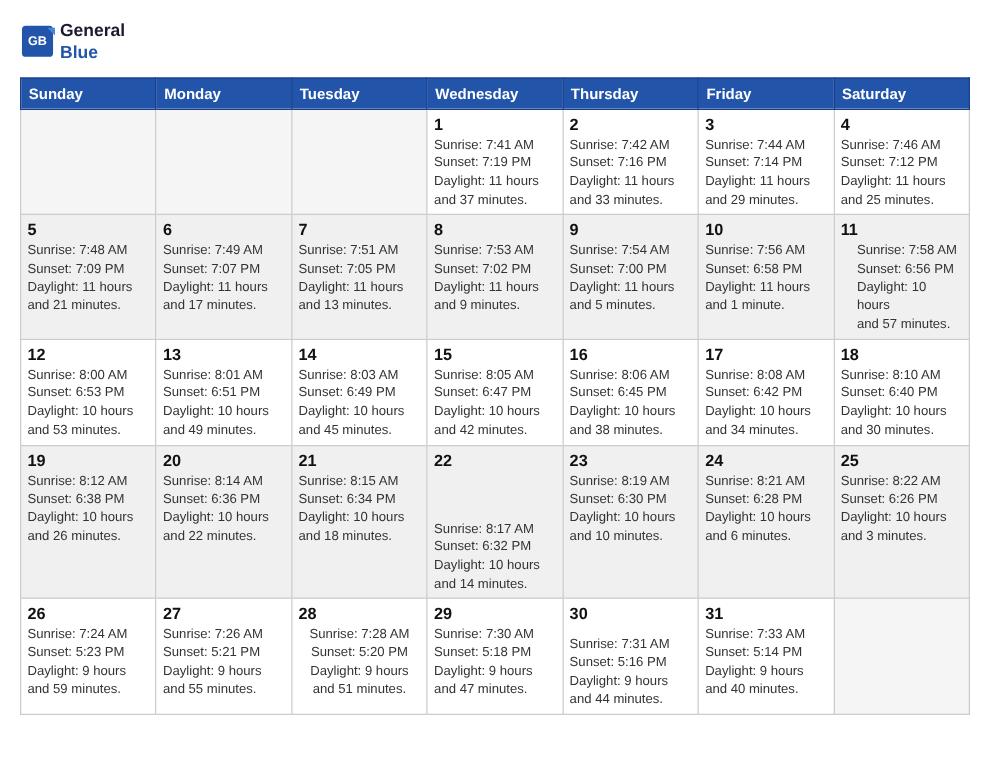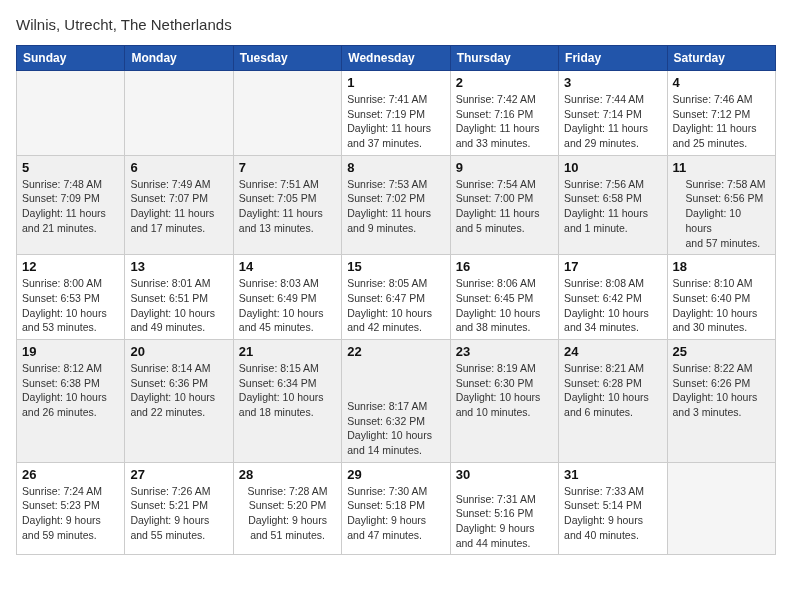--- a/index.html
+++ b/index.html
@@ -80,22 +80,32 @@
       font-size: 10.5px;
     }
     .row-shaded td {
       background: #f0f0f0;
     }
   </style>
 </head>
 <body>
 
 <div class="header">
+  <div class="logo">
+    <svg class="logo-icon" viewBox="0 0 36 36">
+      <rect x="2" y="2" width="32" height="32" rx="4" fill="#2255aa"></rect>
+      <text x="18" y="22" text-anchor="middle" fill="white" font-size="13" font-weight="bold" font-family="Arial">GB</text>
+      <polygon points="28,4 36,12 36,4" fill="#4488dd"></polygon>
+    </svg>
+    <div class="logo-text">
+      <div><span style="color:#1a1a2e">General</span></div>
+      <div><span style="color:#2255aa">Blue</span></div>
+    </div>
+  </div>
   <div class="title-block">
-    <div class="location">Wilnis, Utrecht, The Netherlands</div>
   </div>
 </div>
 
 <table class="calendar">
   <thead>
     <tr>
     <th>Sunday</th>
         <th>Monday</th>
         <th>Tuesday</th>
         <th>Wednesday</th>

